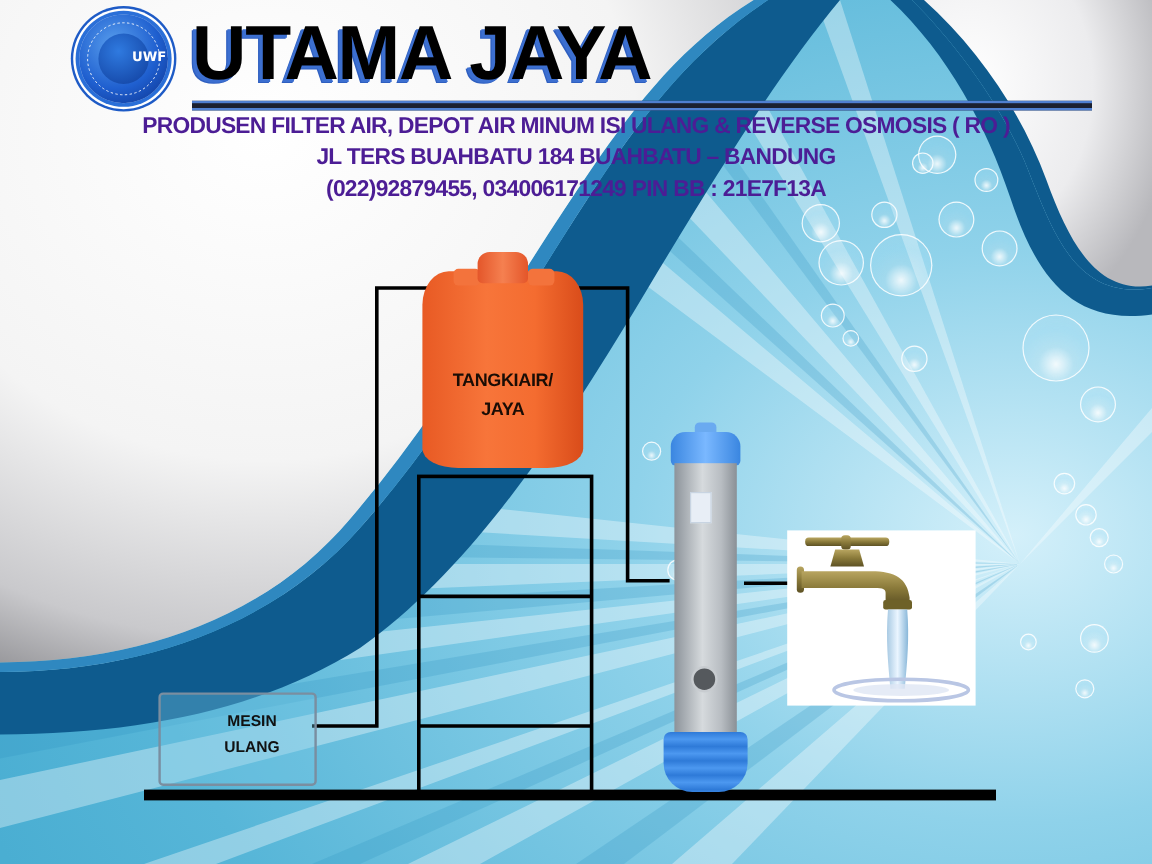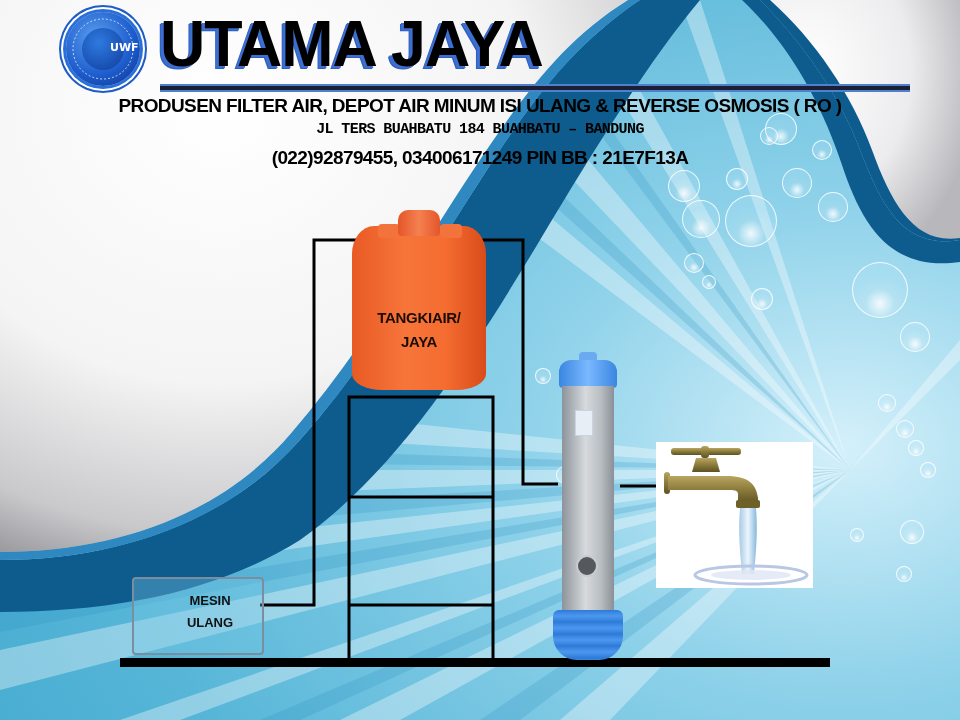--- a/index.html
+++ b/index.html
@@ -19,23 +19,23 @@
     .title-main { position: absolute; left: 160px; top: 8px; font-family: "Liberation Sans", sans-serif; font-weight: bold;
       font-size: 64px; line-height: 72px; color: #000000; letter-spacing: -1px;
       text-shadow: -3px 2px 0 #3c6fd0, -4px 3px 0 #2f5fc0; transform: scaleX(0.98); transform-origin: left; }
     .title-sub { position: absolute; left: 585px; top: 22px; font-family: "Liberation Sans", sans-serif; font-weight: bold;
       font-size: 44px; line-height: 50px; color: #000000; letter-spacing: 0px;
       text-shadow: -2px 2px 0 #3c6fd0; }
     .title-rule { position: absolute; left: 160px; top: 84px; width: 750px; height: 4px; background: #1b2030;
       border-top: 2px solid #4f7fd0; border-bottom: 2px solid #4f7fd0; }
 
     .info-line { position: absolute; left: 0; width: 960px; text-align: center; font-family: "Liberation Sans", sans-serif;
-      font-weight: bold; color: #000000; transform-origin: center; }
+      font-weight: bold; color: #4c1d95; transform-origin: center; }
     .info-1 { top: 95px; font-size: 19px; letter-spacing: -0.6px; }
-    .info-2 { top: 121px; font-size: 15px; letter-spacing: -0.6px; font-family: Liberation Mono, monospace; }
+    .info-2 { top: 121px; font-size: 19px; letter-spacing: -0.6px; }
     .info-3 { top: 147px; font-size: 19px; letter-spacing: -0.6px; }
 
     .tank { position: absolute; left: 352px; top: 210px; width: 134px; height: 180px; }
     .tank-body { position: absolute; left: 0; top: 16px; width: 134px; height: 164px; border-radius: 22px 22px 30px 30px / 28px 28px 16px 16px;
       background: linear-gradient(90deg, #e85a24 0%, #f7753a 40%, #f46c30 70%, #d94c1a 100%); }
     .tank-cap { position: absolute; left: 46px; top: 0; width: 42px; height: 26px; border-radius: 10px 10px 4px 4px;
       background: linear-gradient(90deg, #e4562a, #f58050, #e4562a); }
     .tank-bump-l { position: absolute; left: 26px; top: 14px; width: 22px; height: 14px; border-radius: 4px; background: #f3733c; }
     .tank-bump-r { position: absolute; left: 88px; top: 14px; width: 22px; height: 14px; border-radius: 4px; background: #f3733c; }
     .tank-label { position: absolute; left: 0; width: 134px; text-align: center; font-family: "Liberation Sans", sans-serif; font-weight: bold;

